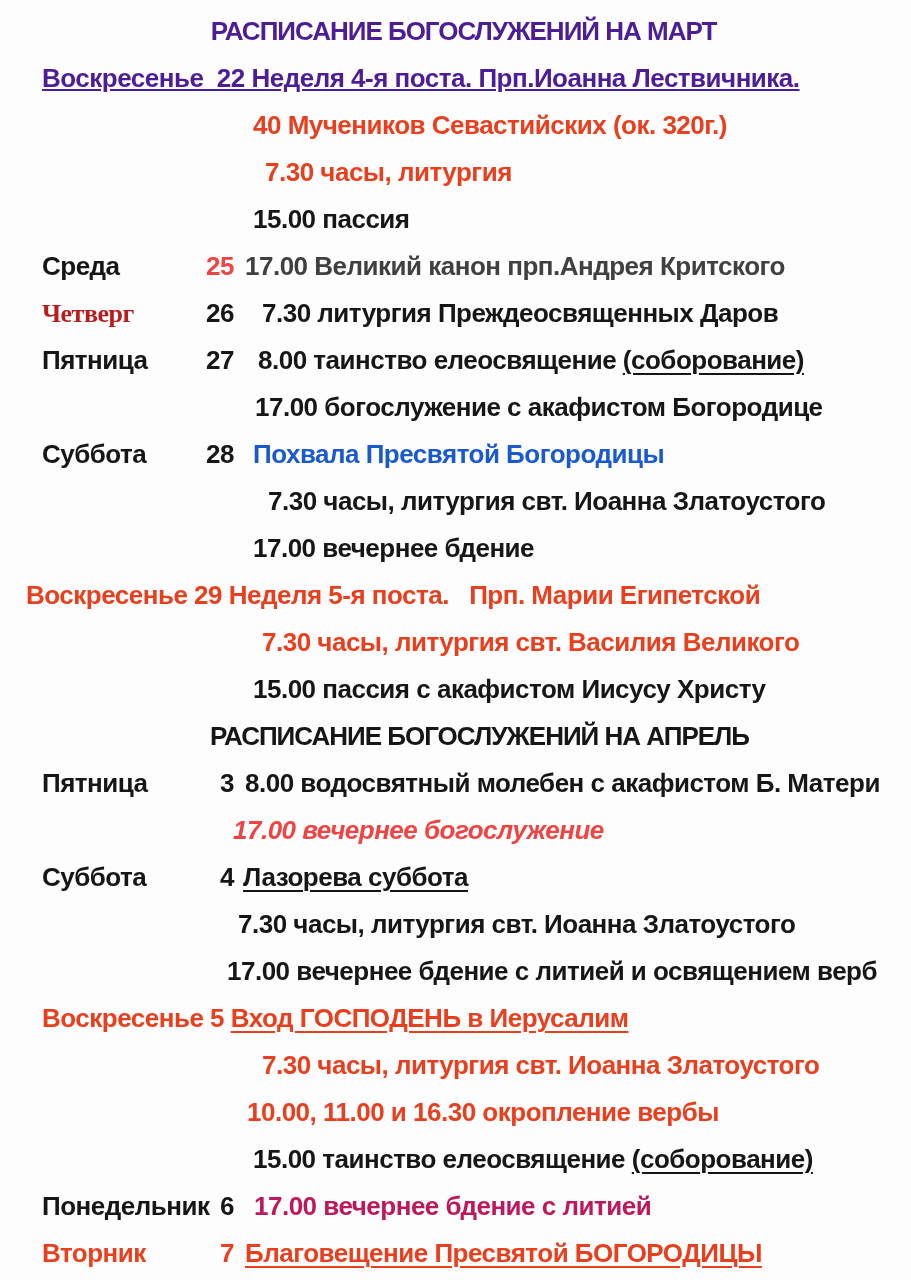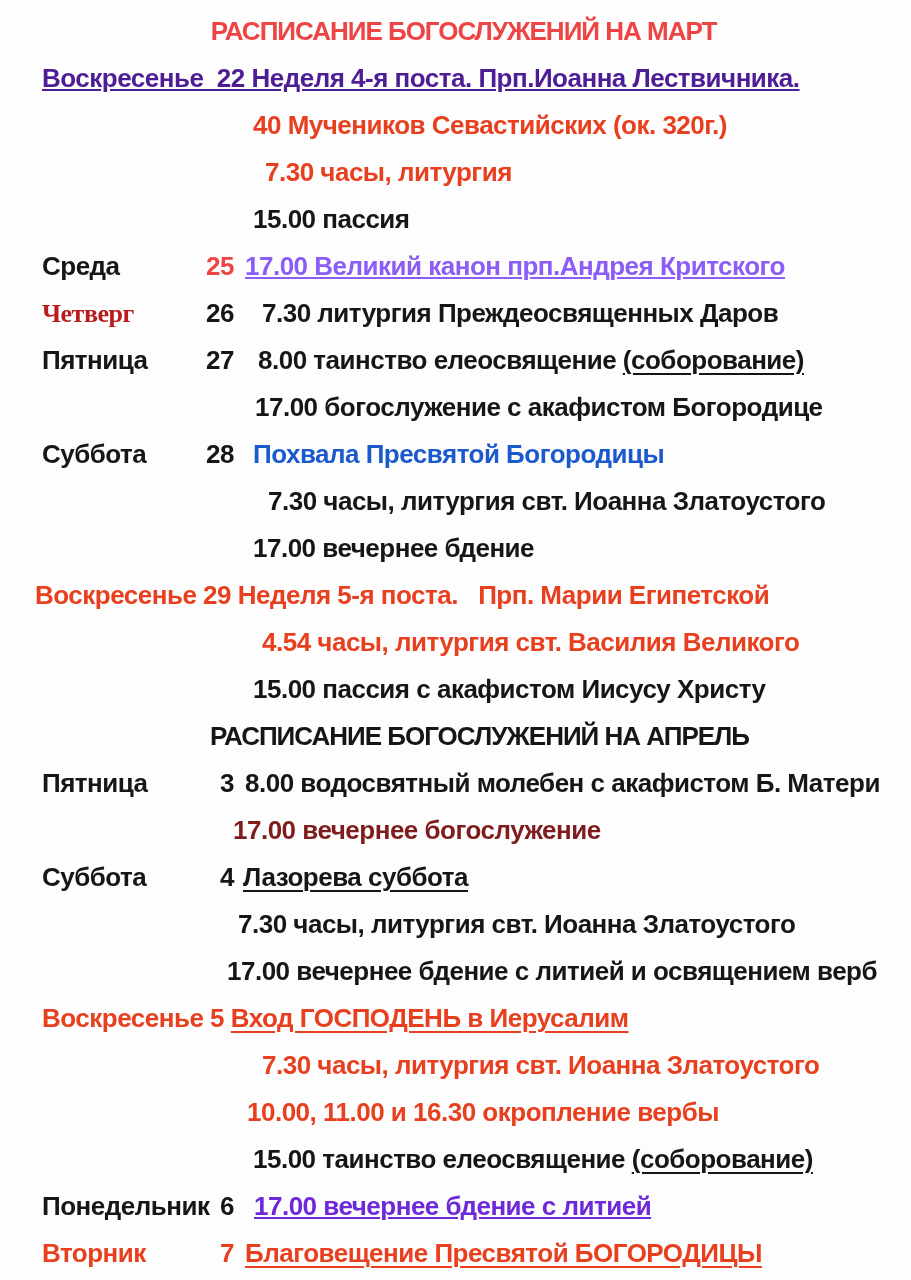--- a/index.html
+++ b/index.html
@@ -35,41 +35,41 @@
     text-decoration: underline;
     text-decoration-thickness: 2px;
     text-underline-offset: 4px;
   }
 </style>
 </head>
 <body>
 
 <div class="page">
   <div>
-      <div class="line title" style="color: #ef4444; padding-left: 16px;">РАСПИСАНИЕ БОГОСЛУЖЕНИЙ НА МАРТ</div>
+      <div class="line title" style="color: #4c1d95; padding-left: 16px;">РАСПИСАНИЕ БОГОСЛУЖЕНИЙ НА МАРТ</div>
       <div class="line entry"><span class="txt" style="left: 42px;"><span class="seg" style="color: #4c1d95; text-decoration: underline;">Воскресенье  22 Неделя 4-я поста. Прп.Иоанна Лествичника.</span></span></div>
       <div class="line entry"><span class="txt" style="left: 253px;"><span class="seg" style="color: rgb(232, 64, 31);">40 Мучеников Севастийских (ок. 320г.)</span></span></div>
       <div class="line entry"><span class="txt" style="left: 265px;"><span class="seg" style="color: rgb(232, 64, 31);">7.30 часы, литургия</span></span></div>
       <div class="line entry"><span class="txt" style="left: 253px;"><span class="seg" style="color: rgb(22, 22, 22);">15.00 пассия</span></span></div>
-      <div class="line entry"><span class="day" style="color: rgb(22, 22, 22);">Среда</span><span class="num" style="color: #ef4444;">25</span><span class="txt" style="left: 245px;"><span class="seg" style="color: #8b5cf6; text-decoration: underline;">17.00 Великий канон прп.Андрея Критского</span></span></div>
+      <div class="line entry"><span class="day" style="color: rgb(22, 22, 22);">Среда</span><span class="num" style="color: #ef4444;">25</span><span class="txt" style="left: 245px;"><span class="seg" style="color: #404040;">17.00 Великий канон прп.Андрея Критского</span></span></div>
       <div class="line entry"><span class="day" style="color: #b91c1c; font-family: Liberation Serif, serif;">Четверг</span><span class="num" style="color: rgb(22, 22, 22);">26</span><span class="txt" style="left: 262px;"><span class="seg" style="color: rgb(22, 22, 22);">7.30 литургия Преждеосвященных Даров</span></span></div>
       <div class="line entry"><span class="day" style="color: rgb(22, 22, 22);">Пятница</span><span class="num" style="color: rgb(22, 22, 22);">27</span><span class="txt" style="left: 258px;"><span class="seg" style="color: rgb(22, 22, 22);">8.00 таинство елеосвящение </span><span class="seg u" style="color: rgb(22, 22, 22);">(соборование)</span></span></div>
       <div class="line entry"><span class="txt" style="left: 255px;"><span class="seg" style="color: rgb(22, 22, 22);">17.00 богослужение с акафистом Богородице</span></span></div>
       <div class="line entry"><span class="day" style="color: rgb(22, 22, 22);">Суббота</span><span class="num" style="color: rgb(22, 22, 22);">28</span><span class="txt" style="left: 253px;"><span class="seg" style="color: rgb(26, 90, 205);">Похвала Пресвятой Богородицы</span></span></div>
       <div class="line entry"><span class="txt" style="left: 268px;"><span class="seg" style="color: rgb(22, 22, 22);">7.30 часы, литургия свт. Иоанна Златоустого</span></span></div>
       <div class="line entry"><span class="txt" style="left: 253px;"><span class="seg" style="color: rgb(22, 22, 22);">17.00 вечернее бдение</span></span></div>
-      <div class="line entry"><span class="txt" style="left: 35px;"><span class="seg" style="color: rgb(232, 64, 31);">Воскресенье 29 Неделя 5-я поста.   Прп. Марии Египетской</span></span></div>
-      <div class="line entry"><span class="txt" style="left: 262px;"><span class="seg" style="color: rgb(232, 64, 31);">4.54 часы, литургия свт. Василия Великого</span></span></div>
+      <div class="line entry"><span class="txt" style="left: 26px;"><span class="seg" style="color: rgb(232, 64, 31);">Воскресенье 29 Неделя 5-я поста.   Прп. Марии Египетской</span></span></div>
+      <div class="line entry"><span class="txt" style="left: 262px;"><span class="seg" style="color: rgb(232, 64, 31);">7.30 часы, литургия свт. Василия Великого</span></span></div>
       <div class="line entry"><span class="txt" style="left: 253px;"><span class="seg" style="color: rgb(22, 22, 22);">15.00 пассия с акафистом Иисусу Христу</span></span></div>
       <div class="line title" style="color: rgb(22, 22, 22); margin-left: 48px;">РАСПИСАНИЕ БОГОСЛУЖЕНИЙ НА АПРЕЛЬ</div>
       <div class="line entry"><span class="day" style="color: rgb(22, 22, 22);">Пятница</span><span class="num" style="color: rgb(22, 22, 22);">3</span><span class="txt" style="left: 245px;"><span class="seg" style="color: rgb(22, 22, 22);">8.00 водосвятный молебен с акафистом Б. Матери</span></span></div>
-      <div class="line entry"><span class="txt" style="left: 233px;"><span class="seg" style="color: #7f1d1d;">17.00 вечернее богослужение</span></span></div>
+      <div class="line entry"><span class="txt" style="left: 233px;"><span class="seg" style="color: #ef4444; font-style: italic;">17.00 вечернее богослужение</span></span></div>
       <div class="line entry"><span class="day" style="color: rgb(22, 22, 22);">Суббота</span><span class="num" style="color: rgb(22, 22, 22);">4</span><span class="txt" style="left: 243px;"><span class="seg u" style="color: rgb(22, 22, 22);">Лазорева суббота</span></span></div>
       <div class="line entry"><span class="txt" style="left: 238px;"><span class="seg" style="color: rgb(22, 22, 22);">7.30 часы, литургия свт. Иоанна Златоустого</span></span></div>
       <div class="line entry"><span class="txt" style="left: 227px;"><span class="seg" style="color: rgb(22, 22, 22);">17.00 вечернее бдение с литией и освящением верб</span></span></div>
       <div class="line entry"><span class="txt" style="left: 42px;"><span class="seg" style="color: rgb(232, 64, 31);">Воскресенье 5 </span><span class="seg u" style="color: rgb(232, 64, 31);">Вход ГОСПОДЕНЬ в Иерусалим</span></span></div>
       <div class="line entry"><span class="txt" style="left: 262px;"><span class="seg" style="color: rgb(232, 64, 31);">7.30 часы, литургия свт. Иоанна Златоустого</span></span></div>
       <div class="line entry"><span class="txt" style="left: 247px;"><span class="seg" style="color: rgb(232, 64, 31); text-align: right;">10.00, 11.00 и 16.30 окропление вербы</span></span></div>
       <div class="line entry"><span class="txt" style="left: 253px;"><span class="seg" style="color: rgb(22, 22, 22); text-align: center;">15.00 таинство елеосвящение </span><span class="seg u" style="color: rgb(22, 22, 22);">(соборование)</span></span></div>
-      <div class="line entry"><span class="day" style="color: rgb(22, 22, 22);">Понедельник</span><span class="num" style="color: rgb(22, 22, 22);">6</span><span class="txt" style="left: 254px;"><span class="seg" style="color: #6d28d9; text-decoration: underline;">17.00 вечернее бдение с литией</span></span></div>
+      <div class="line entry"><span class="day" style="color: rgb(22, 22, 22);">Понедельник</span><span class="num" style="color: rgb(22, 22, 22);">6</span><span class="txt" style="left: 254px;"><span class="seg" style="color: #be185d;">17.00 вечернее бдение с литией</span></span></div>
       <div class="line entry"><span class="day" style="color: rgb(232, 64, 31);">Вторник</span><span class="num" style="color: rgb(232, 64, 31);">7</span><span class="txt" style="left: 245px;"><span class="seg u" style="color: rgb(232, 64, 31);">Благовещение Пресвятой БОГОРОДИЦЫ</span></span></div>
     </div>
 </div>
 
 </body></html>

